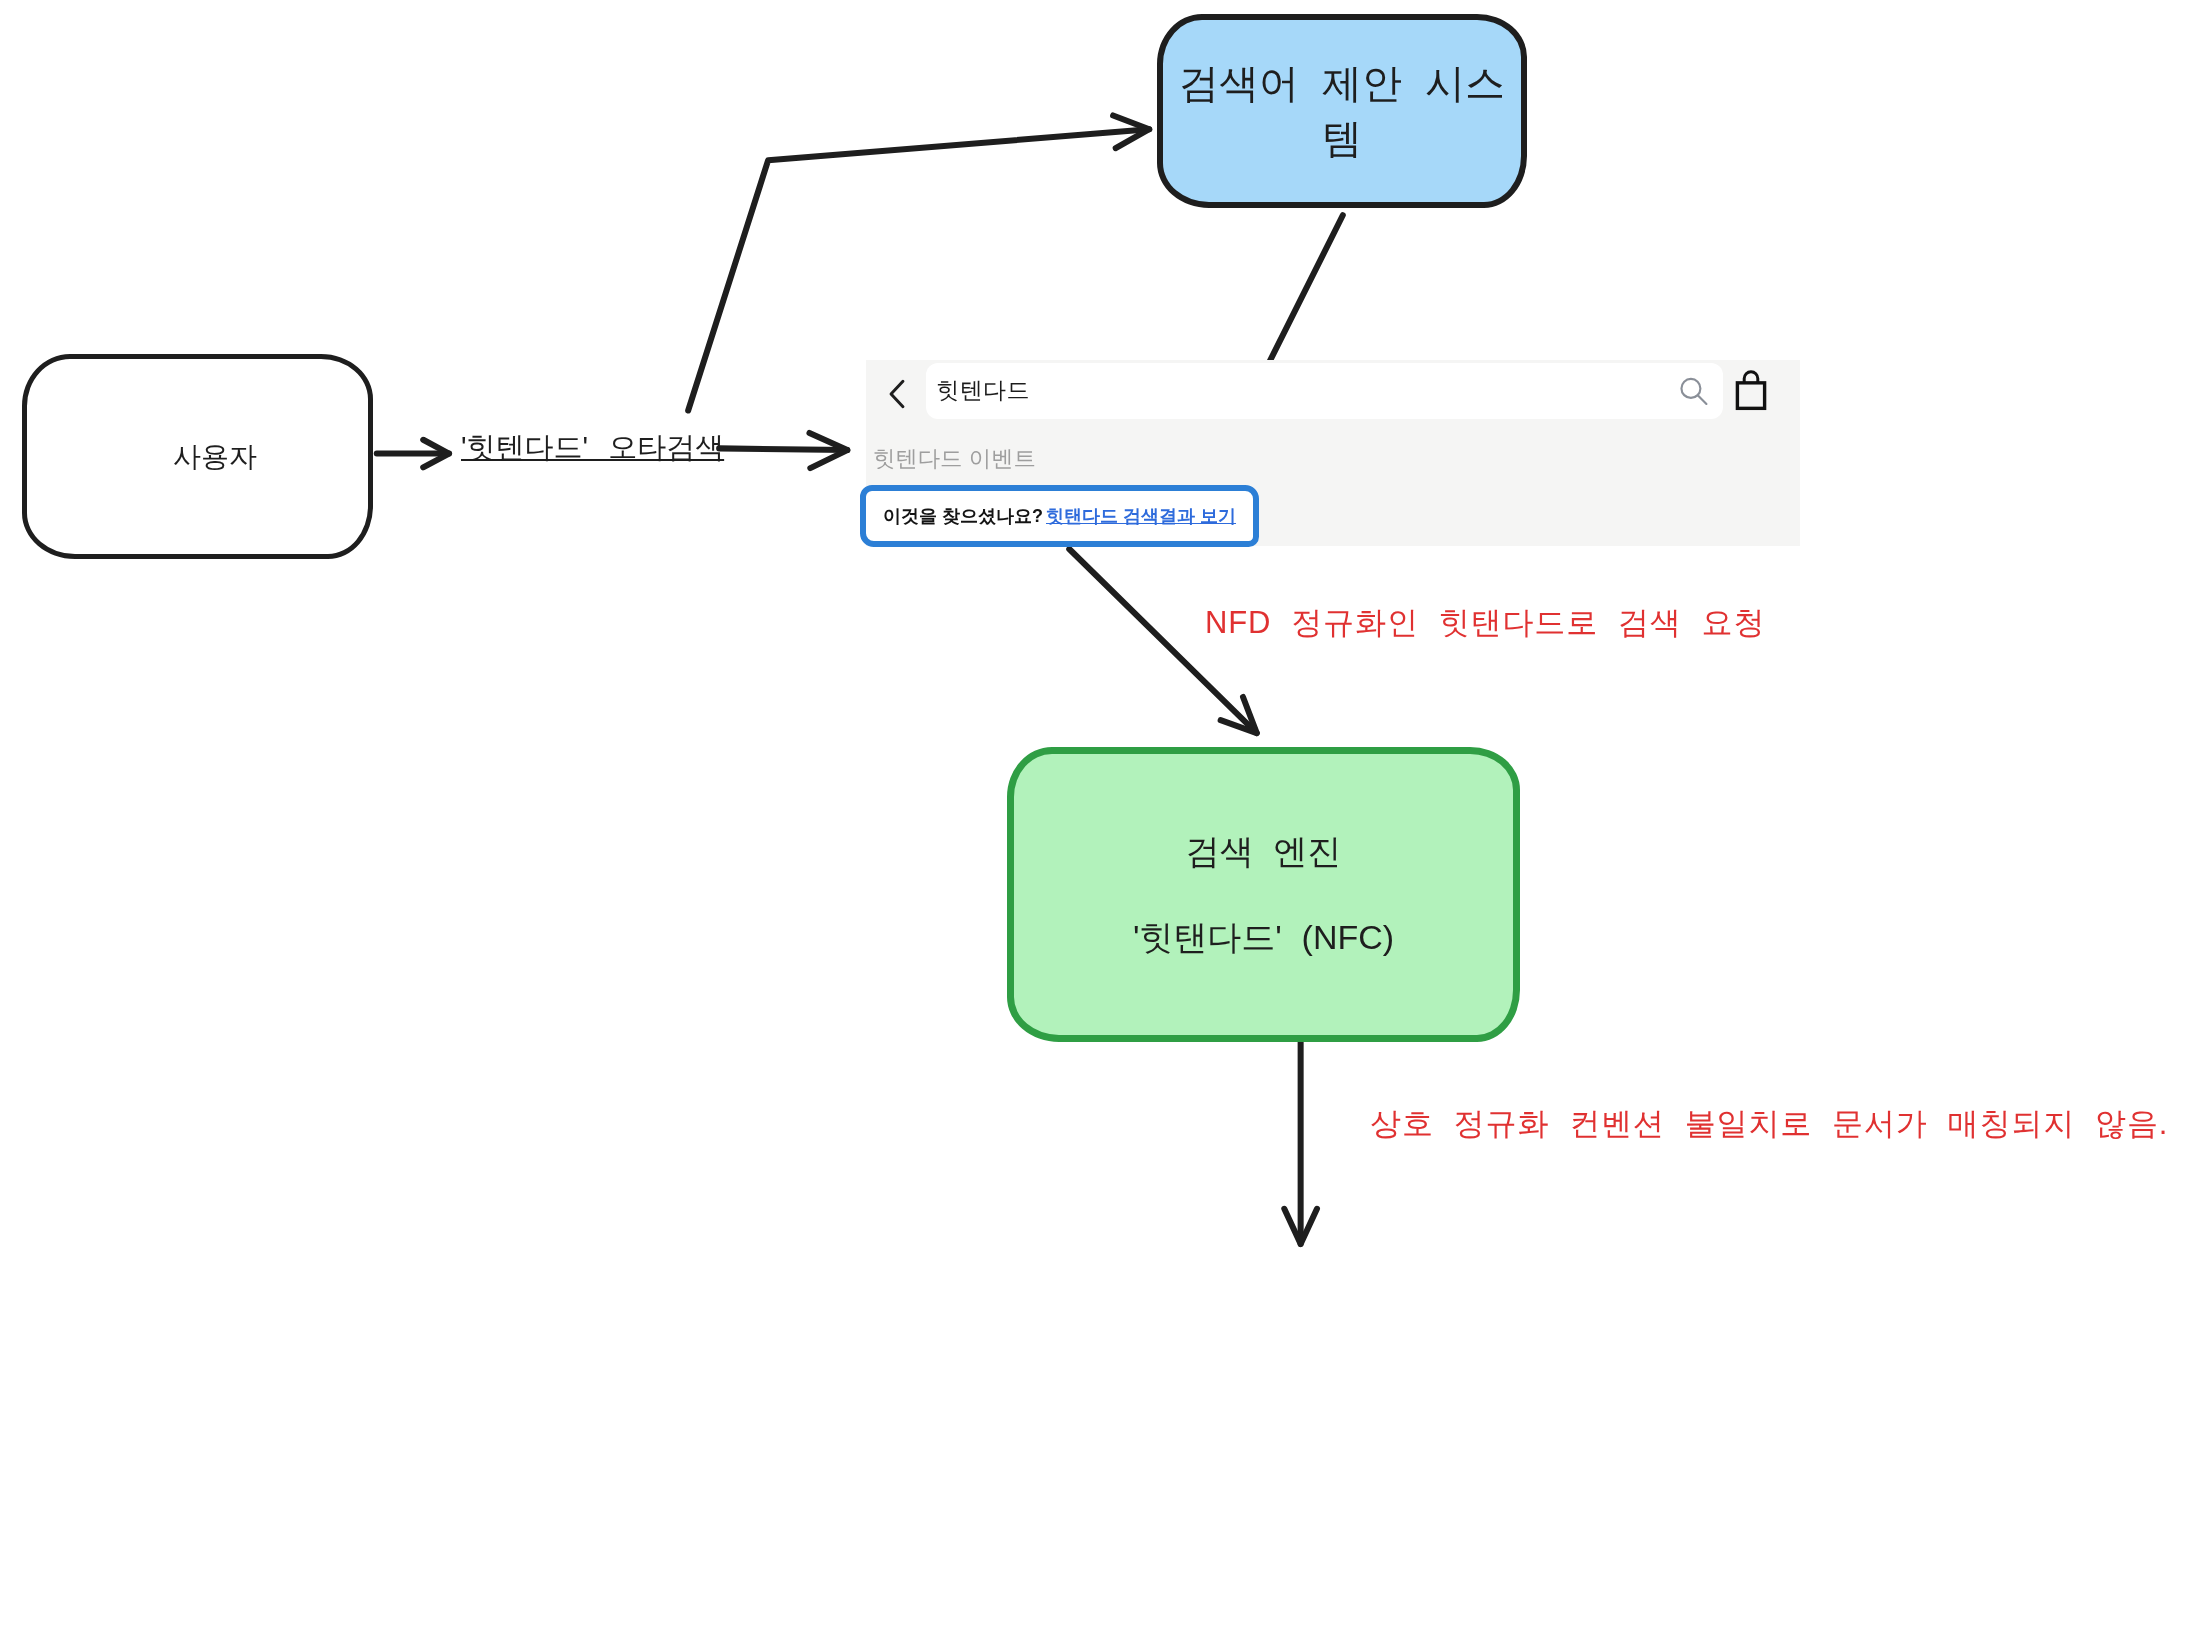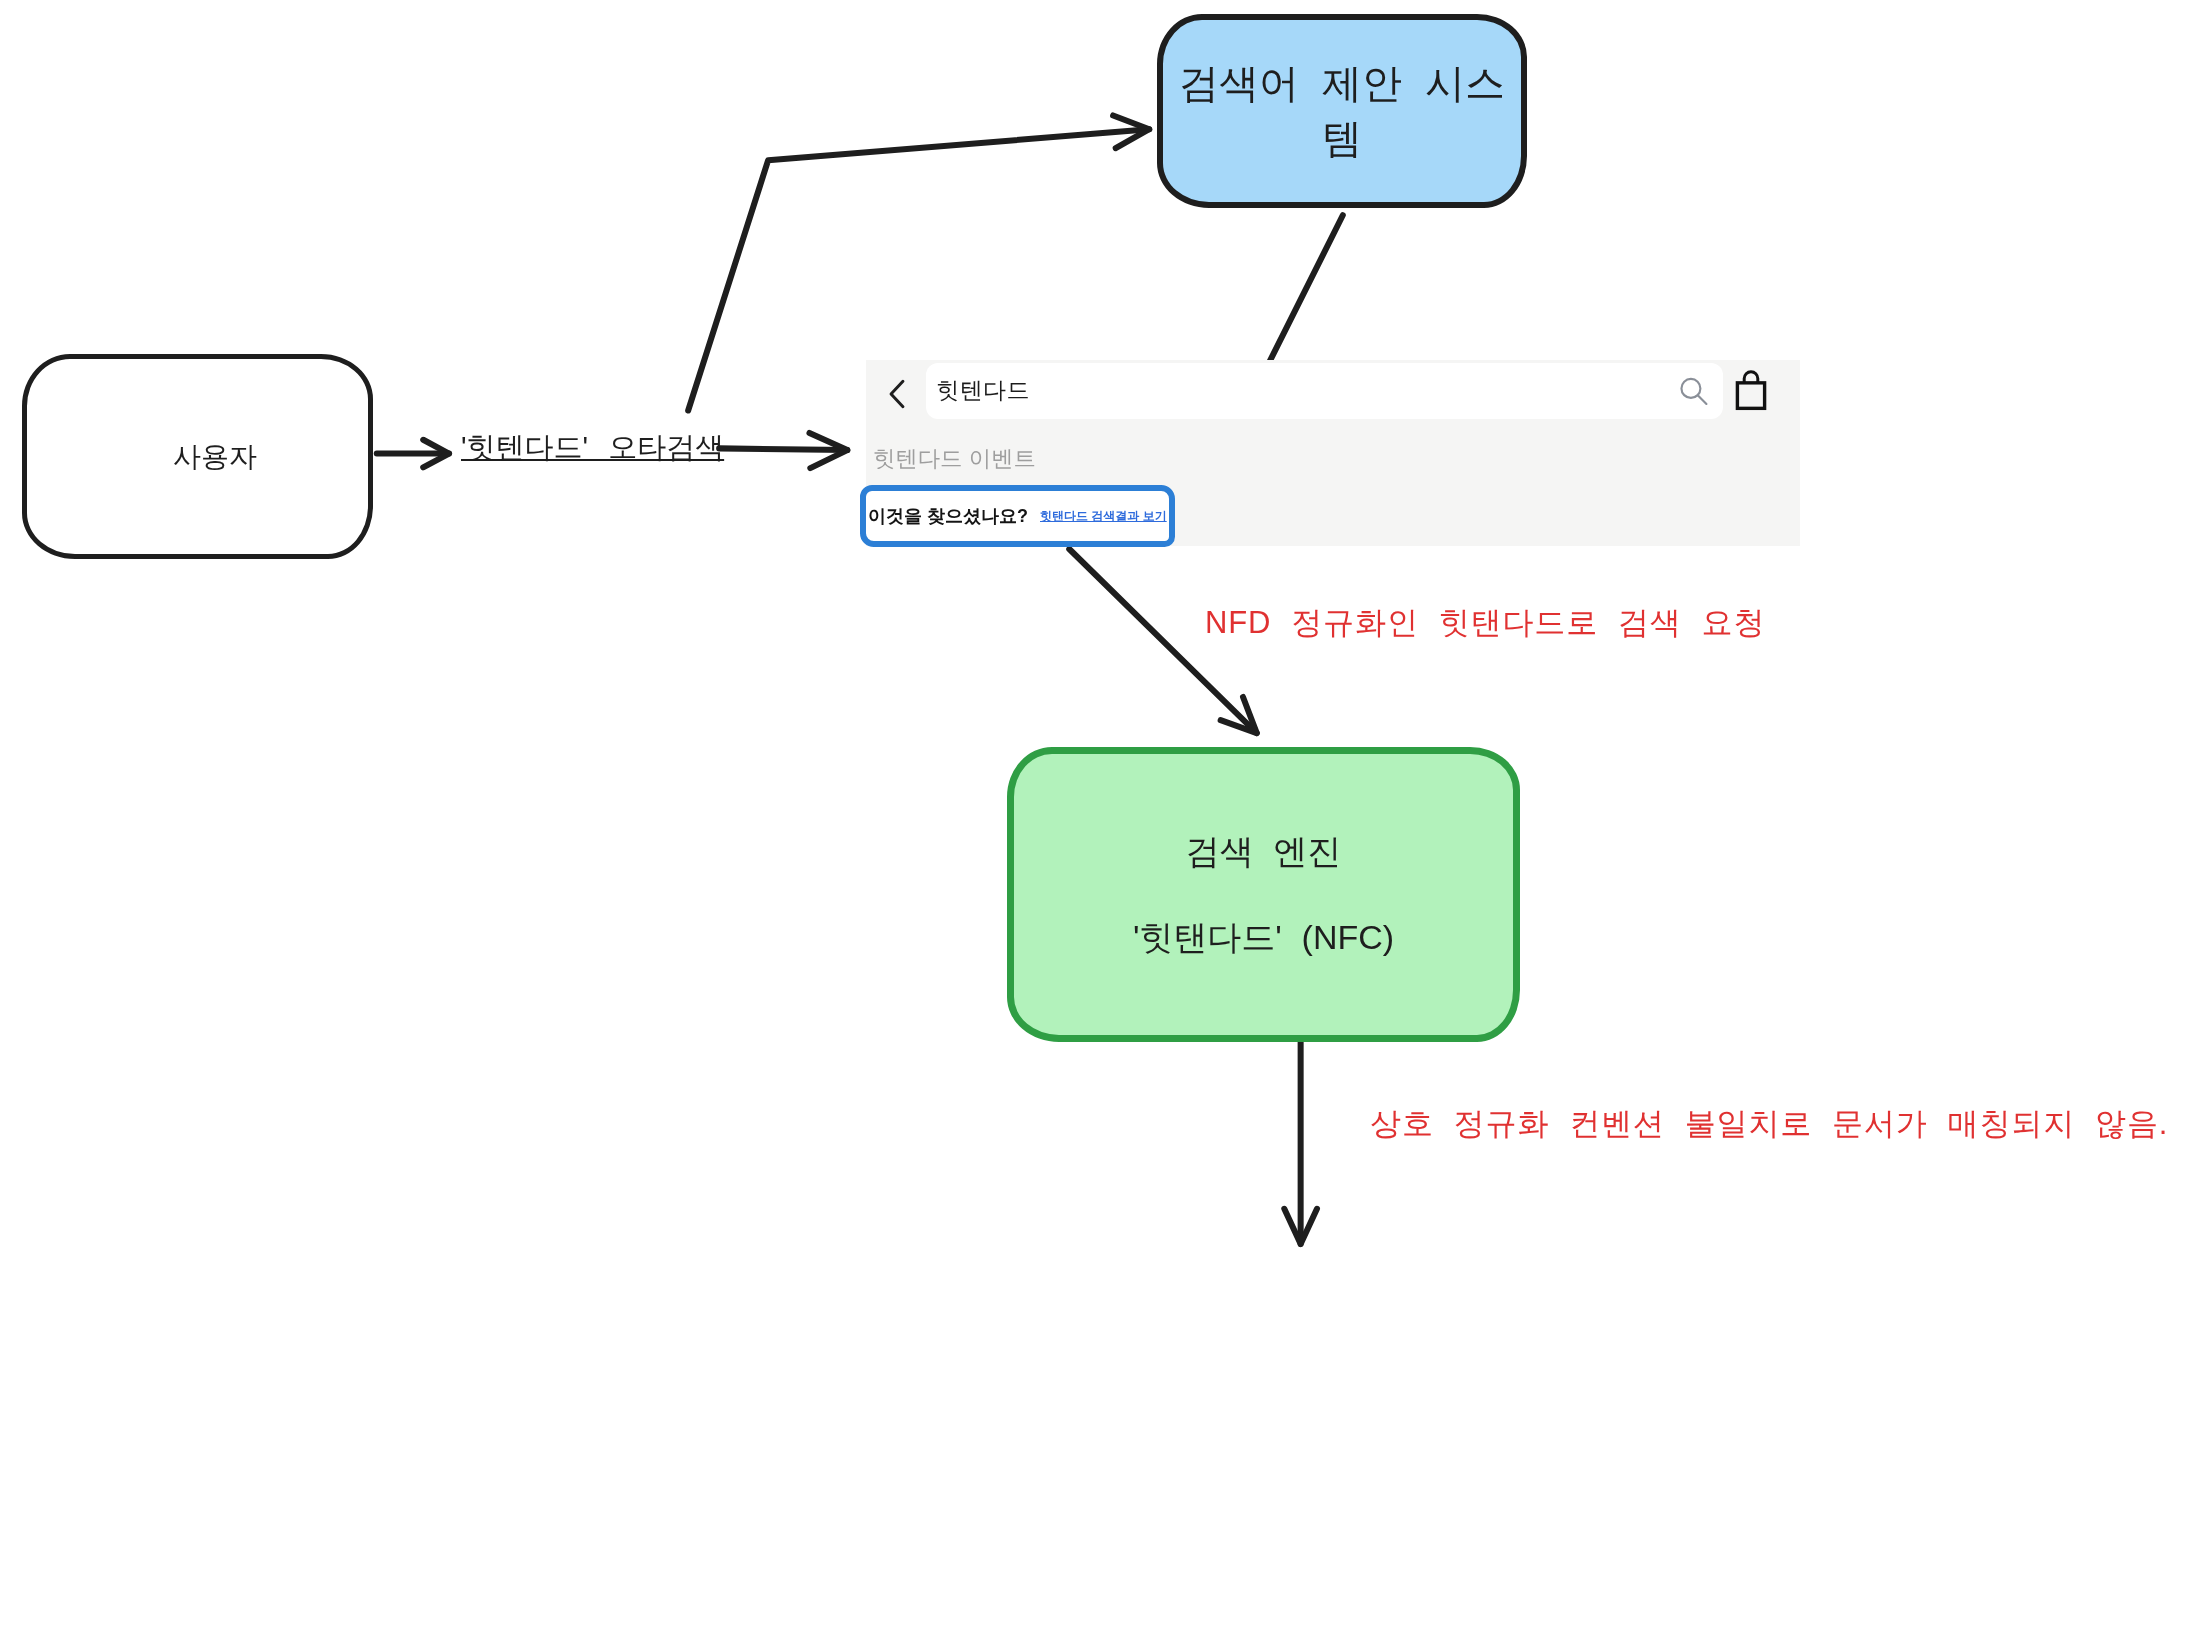--- a/index.html
+++ b/index.html
@@ -43,23 +43,23 @@
   .bar-top{left:60px;top:2.6px;width:797px;height:56px;border-radius:12px;padding:0 48px 0 10.3px;}
   .bar-bottom{left:87px;top:5.2px;width:905px;height:64px;border-radius:13.8px;padding:0 52px 0 13.8px;}
   .query{font-size:23px;color:#1c1c1c;letter-spacing:0.4px;white-space:nowrap;}
   .magnifier{position:absolute;right:13.8px;top:50%;transform:translateY(-50%);}
   .bag{position:absolute;}
   .bag-top{left:868px;top:7.7px;}
   .bag-bottom{left:1017px;top:14.6px;}
   .auto-item{position:absolute;left:6.9px;top:83px;font-size:22.4px;color:var(--muted_text);white-space:nowrap;}
   .didyoumean{position:absolute;left:860px;top:485px;height:62px;background:#fff;
     border:6px solid var(--highlight_stroke);border-radius:12px 13.8px 10.3px 13.8px;
-    display:flex;align-items:center;padding:0 2px;white-space:nowrap;}
+    display:flex;align-items:center;padding:0 17px;white-space:nowrap;}
   .dym-prefix{font-size:18px;font-weight:600;color:#141414;}
-  .dym-link{font-size:12px;font-weight:600;color:var(--link_blue);text-decoration:underline;margin-left:12px;cursor:pointer;}
+  .dym-link{font-size:18px;font-weight:600;color:var(--link_blue);text-decoration:underline;margin-left:3px;cursor:pointer;}
   .section-tab{position:absolute;left:20px;top:107px;font-size:24px;font-weight:700;color:#111;}
   .divider{position:absolute;left:0;right:0;top:160px;height:1.7px;background:#e4e4e2;}
   .results{position:absolute;left:0;top:162px;right:0;bottom:0;display:flex;flex-direction:column;
     align-items:center;justify-content:center;gap:19px;}
   .empty-title{font-size:26px;font-weight:700;color:#1a1a1a;}
   .empty-sub{font-size:23px;color:#8c8c8c;}
 </style>
 </head>
 <body>
 

